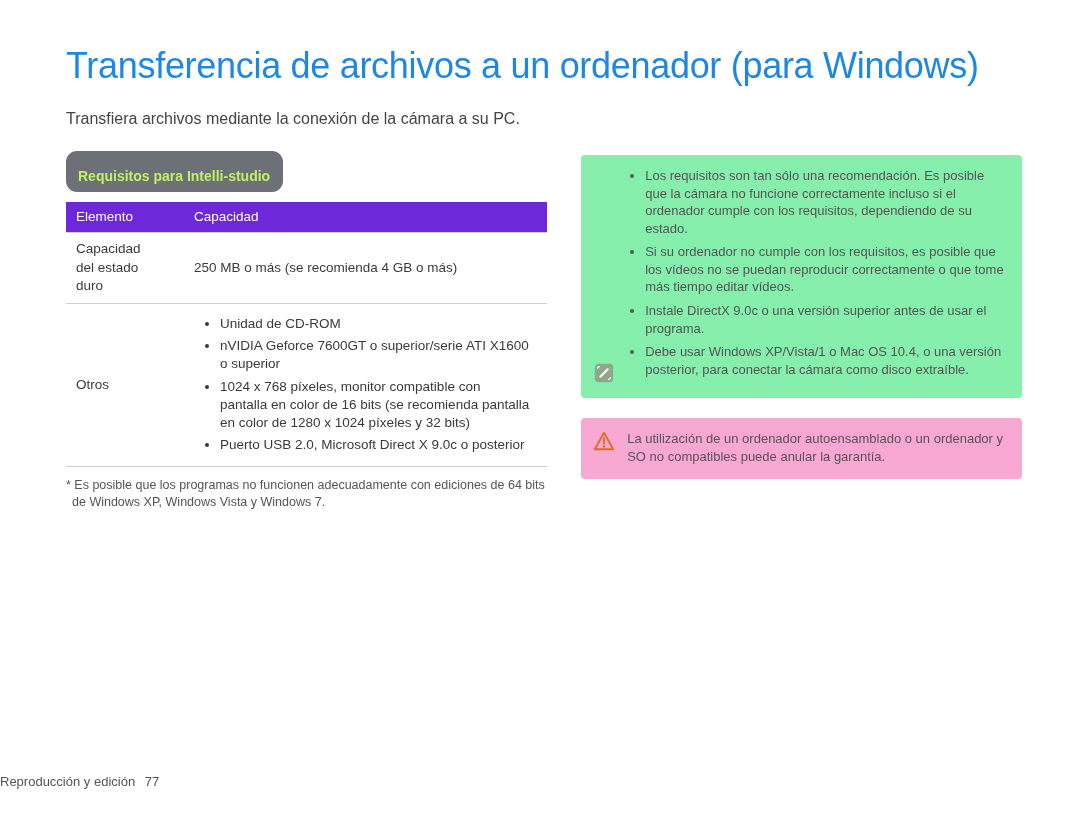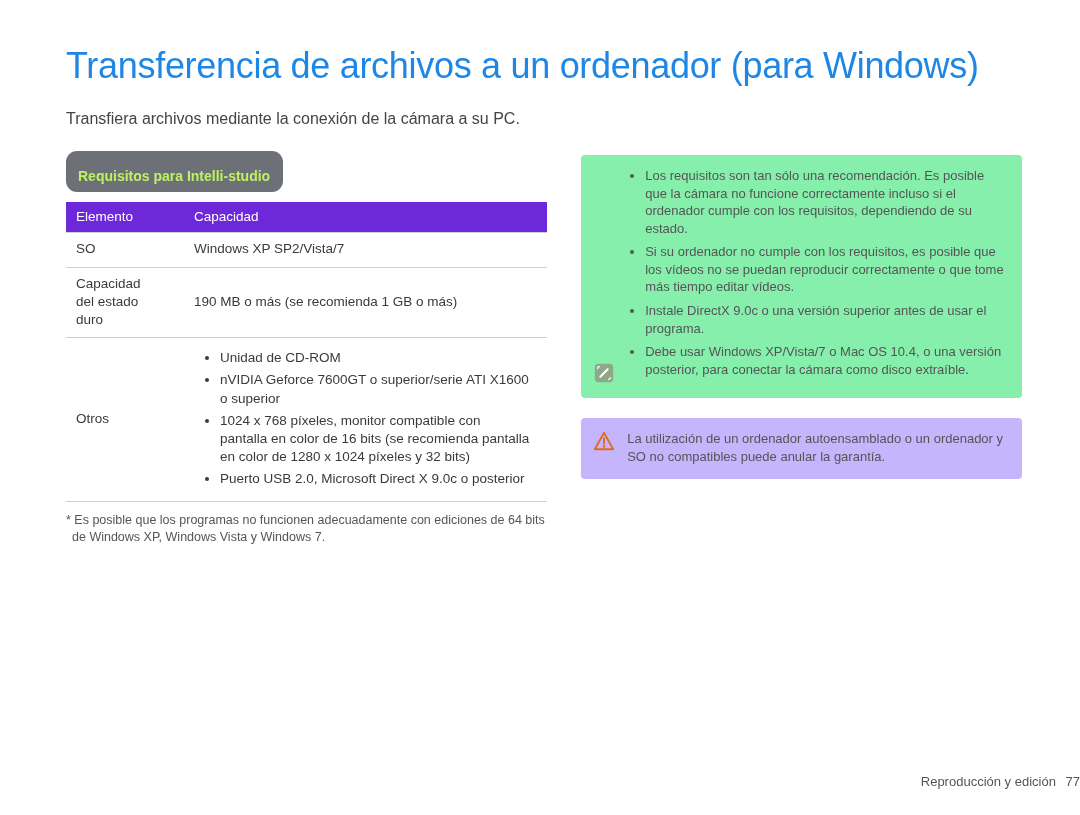--- a/index.html
+++ b/index.html
@@ -84,34 +84,34 @@
   .info-box, .warn-box {
     display: flex;
     gap: 12px;
     border-radius: 4px;
     padding: 12px 14px 14px 12px;
     font-size: 13px;
     color: #555;
     box-sizing: border-box;
   }
   .info-box { background: #86efac; margin-bottom: 20px; align-items: flex-end; }
-  .warn-box { background: #c4b5fd; }
+  .warn-box { background: #f9a8d4; }
   .info-box ul, .warn-box ul { margin: 0; padding-left: 18px; }
   .info-box li { margin: 0 0 6px 0; }
   .warn-box .warn-text { flex: 1; }
 
   .icon-slot { flex: 0 0 22px; }
   .note-icon, .warn-icon { width: 22px; height: 22px; display: block; }
 
   .footer {
     position: absolute;
     bottom: 24px;
     left: 0;
     width: 100%;
-    text-align: right;
+    text-align: left;
     font-size: 13px;
     color: #555;
   }
   .footer .pgnum { margin-left: 6px; }
 </style>
 </head>
 <body>
 
 <div class="page">
 
@@ -124,30 +124,26 @@
 
       <span class="section-chip">Requisitos para Intelli-studio</span>
 
       <table class="req-table">
         <tbody>
             <tr>
           <th>Elemento</th>
           <th>Capacidad</th>
         </tr>
         <tr>
-          <td>SO</td>
-          <td>Windows XP SP2/Vista/7</td>
-        </tr>
-        <tr>
           <td>
             <span>Capacidad</span><br>
             <span>del estado</span><br>
             <span>duro</span>
           </td>
-          <td>190 MB o más (se recomienda 1 GB o más)</td>
+          <td>250 MB o más (se recomienda 4 GB o más)</td>
         </tr>
         <tr>
           <td>Otros</td>
           <td>
             <ul>
               <li>Unidad de CD-ROM</li>
               <li>nVIDIA Geforce 7600GT o superior/serie ATI X1600 o superior</li>
               <li>1024 x 768 píxeles, monitor compatible con pantalla en color de 16 bits (se recomienda pantalla en color de 1280 x 1024 píxeles y 32 bits)</li>
               <li>Puerto USB 2.0, Microsoft Direct X 9.0c o posterior</li>
             </ul>
@@ -168,21 +164,21 @@
             <line x1="8" y1="16" x2="16" y2="8" stroke="#ffffff" stroke-width="2.2" stroke-linecap="round"></line>
             <path d="M4 4 L20 20" stroke="#ffffff" stroke-width="0"></path>
             <path d="M7 5 Q5 5 5 7" fill="none" stroke="#ffffff" stroke-width="1.4" stroke-linecap="round"></path>
             <path d="M17 19 Q19 19 19 17" fill="none" stroke="#ffffff" stroke-width="1.4" stroke-linecap="round"></path>
           </svg>
         </span>
         <ul>
           <li>Los requisitos son tan sólo una recomendación. Es posible que la cámara no funcione correctamente incluso si el ordenador cumple con los requisitos, dependiendo de su estado.</li>
           <li>Si su ordenador no cumple con los requisitos, es posible que los vídeos no se puedan reproducir correctamente o que tome más tiempo editar vídeos.</li>
           <li>Instale DirectX 9.0c o una versión superior antes de usar el programa.</li>
-          <li>Debe usar Windows XP/Vista/7 o Mac OS 10.4, o una versión posterior, para conectar la cámara como disco extraíble.</li>
+          <li>Debe usar Windows XP/Vista/1 o Mac OS 10.4, o una versión posterior, para conectar la cámara como disco extraíble.</li>
         </ul>
       </div>
 
       <div class="warn-box">
         <span class="icon-slot">
           <svg class="warn-icon" viewBox="0 0 24 24">
             <path d="M12 3 L22 21 L2 21 Z" fill="none" stroke="#e06a1f" stroke-width="2" stroke-linejoin="round"></path>
             <line x1="12" y1="9" x2="12" y2="15" stroke="#e06a1f" stroke-width="2" stroke-linecap="round"></line>
             <circle cx="12" cy="18" r="1.3" fill="#e06a1f"></circle>
           </svg>

